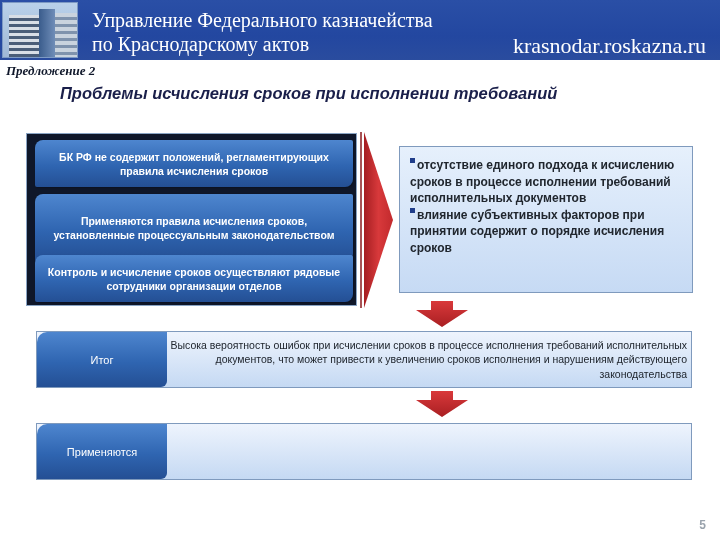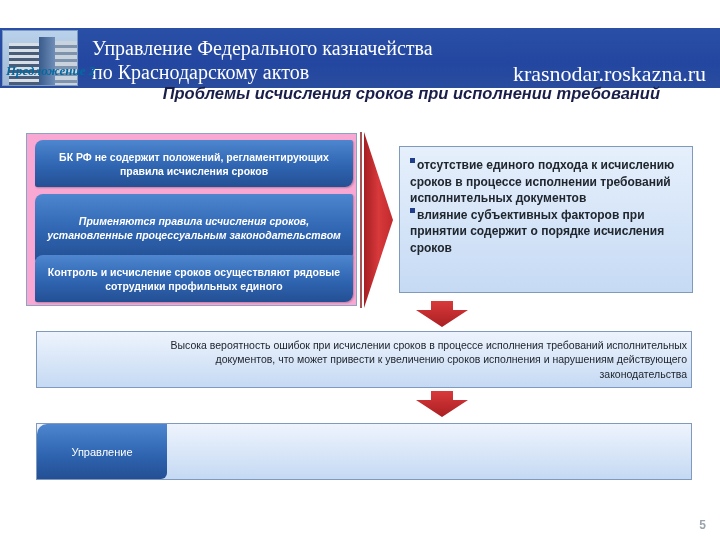--- a/index.html
+++ b/index.html
@@ -2,21 +2,20 @@
 <html><head>
 <meta charset="utf-8">
 <style>
   * { box-sizing: border-box; margin: 0; padding: 0; }
   html, body { width: 720px; height: 540px; overflow: hidden; background: #ffffff; }
   body { position: relative; font-family: "Liberation Sans", sans-serif; }
 
   .header {
     position: absolute; left: 0; top: 0; width: 720px; height: 60px;
     background: linear-gradient(180deg, #2a4fa6 0%, #2347a0 60%, #2a4c9e 100%);
-    margin-top: 28px;
   }
   .building {
     position: absolute; left: 2px; top: 2px; width: 76px; height: 56px;
     background: linear-gradient(180deg, #b9d1ea 0%, #9fb8d6 100%);
     overflow: hidden; border: 1px solid #7d9ac4;
   }
   .building .b1 { position: absolute; left: 6px; top: 12px; width: 30px; height: 44px;
     background: repeating-linear-gradient(180deg, #d8dee6 0 3px, #4a5d78 3px 6px); }
   .building .b2 { position: absolute; left: 36px; top: 6px; width: 16px; height: 50px;
     background: linear-gradient(90deg, #3a5c8c, #6f8db8); }
@@ -25,42 +24,42 @@
   .header-title {
     position: absolute; left: 92px; top: 8px; color: #ffffff;
     font-family: "Liberation Serif", serif; font-size: 20px; line-height: 24px;
   }
   .header-url {
     position: absolute; right: 14px; top: 33px; color: #ffffff;
     font-family: "Liberation Serif", serif; font-size: 22px;
   }
 
   .proposal-label {
-    position: absolute; left: 6px; top: 63px; color: #0369a1;
+    position: absolute; left: 6px; top: 63px; color: #0f172a;
     font-family: "Liberation Serif", serif; font-style: italic; font-weight: bold; font-size: 13px;
   }
   .slide-title {
-    position: absolute; left: 60px; top: 82px; width: 600px; text-align: right;
+    position: absolute; left: 60px; top: 82px; width: 600px; text-align: left;
     color: #1a1f4a; font-style: italic; font-weight: bold; font-size: 16.5px; line-height: 23px;
   }
 
   .left-panel {
     position: absolute; left: 26px; top: 133px; width: 331px; height: 173px;
-    border: 1px solid #8aa4c4; background: #f9a8d4;
+    border: 1px solid #8aa4c4; background: #0f172a;
   }
   .blue-box {
     position: absolute; left: 8px; width: 318px;
     background: linear-gradient(180deg, #4e86cf 0%, #2f65b1 55%, #244f94 100%);
     border-radius: 8px 2px 8px 2px;
     color: #ffffff; font-weight: bold; font-size: 10.5px; line-height: 14px;
     text-align: center; display: flex; align-items: center; justify-content: center;
     padding: 0 6px; box-shadow: 1px 1px 2px rgba(0,0,0,0.25);
   }
   .box1 { top: 6px; height: 47px; }
-  .box2 { top: 60px; height: 67px; font-style: italic; }
+  .box2 { top: 60px; height: 67px; }
   .box3 { top: 121px; height: 47px; }
 
   .big-arrow { position: absolute; left: 359px; top: 130px; width: 34px; height: 180px; }
 
   .right-panel {
     position: absolute; left: 399px; top: 146px; width: 294px; height: 147px;
     background: linear-gradient(180deg, #e6f0fc 0%, #c6daf4 100%);
     border: 1px solid #7f9abd; padding: 10px 8px 6px 10px;
     color: #20262e; font-weight: bold; font-size: 12px; line-height: 16.5px;
   }
@@ -113,21 +112,21 @@
 
 <div class="proposal-label">Предложение 2</div>
 
 <div class="slide-title">
   <div>Проблемы исчисления сроков при исполнении требований</div>
 </div>
 
 <div class="left-panel">
   <div class="blue-box box1">БК РФ не содержит положений, регламентирующих правила исчисления сроков</div>
   <div class="blue-box box2">Применяются правила исчисления сроков, установленные процессуальным законодательством</div>
-  <div class="blue-box box3">Контроль и исчисление сроков осуществляют рядовые сотрудники профильных единого</div>
+  <div class="blue-box box3">Контроль и исчисление сроков осуществляют рядовые сотрудники организации отделов</div>
 </div>
 
 <svg class="big-arrow" viewBox="0 0 34 180">
   <defs>
     <linearGradient id="rg" x1="0" y1="0" x2="1" y2="0">
       <stop offset="0" stop-color="#a51e22"></stop>
       <stop offset="0.5" stop-color="#d8393b"></stop>
       <stop offset="1" stop-color="#c22a2d"></stop>
     </linearGradient>
   </defs>
@@ -144,24 +143,25 @@
   <defs>
     <linearGradient id="dg" x1="0" y1="0" x2="0" y2="1">
       <stop offset="0" stop-color="#d9393b"></stop>
       <stop offset="1" stop-color="#a91f22"></stop>
     </linearGradient>
   </defs>
   <polygon points="15,0 37,0 37,9 52,9 26,26 0,9 15,9" fill="url(#dg)"></polygon>
 </svg>
 
 <div class="row-box row1">
+  <div class="row-label">Итог</div>
   <div class="row-text">Высока вероятность ошибок при исчислении сроков в процессе исполнения требований исполнительных документов, что может привести к увеличению сроков исполнения и нарушениям действующего законодательства</div>
 </div>
 
 <svg class="down-arrow arrow2" viewBox="0 0 52 26">
   <polygon points="15,0 37,0 37,9 52,9 26,26 0,9 15,9" fill="url(#dg)"></polygon>
 </svg>
 
 <div class="row-box row2">
-  <div class="row-label">Управление</div>
+  <div class="row-label">Применяются</div>
 </div>
 
 <div class="page-number">5</div>
 
 </body></html>

